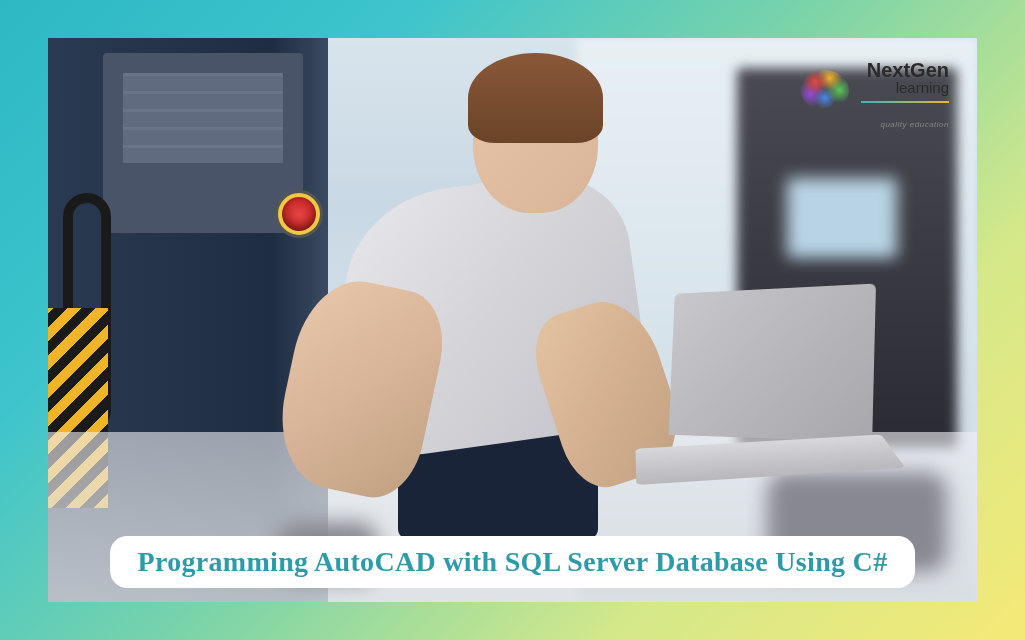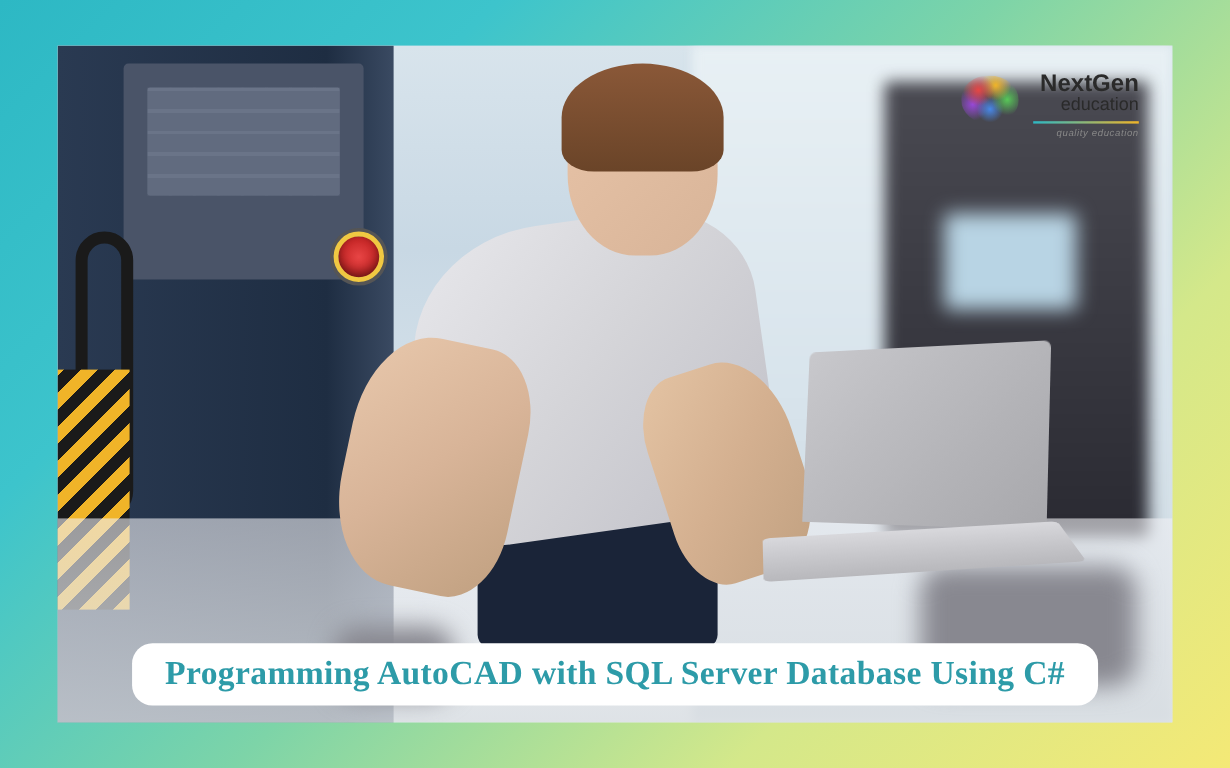--- a/index.html
+++ b/index.html
@@ -324,21 +324,21 @@
     .logo-divider {
       height: 2px;
       width: 88px;
       margin-top: 4px;
       background: linear-gradient(90deg, #2db8c4 0%, #f0b428 100%);
     }
     
     .logo-tagline {
       font-size: 8px;
       color: #888;
-      margin-top: 3px;
+      margin-top: 17px;
       letter-spacing: 0.5px;
       font-style: italic;
     }
     
     
     .title-banner {
       position: absolute;
       bottom: 52px;
       left: 50%;
       transform: translateX(-50%);
@@ -395,21 +395,21 @@
     </div>
 
     <div class="logo">
       <div class="logo-brain">
         <div class="brain-color"></div>
       </div>
       <div class="logo-text">
         <div class="logo-main">
           <strong>NextGen</strong>
         </div>
-        <div class="logo-sub">education</div>
+        <div class="logo-sub">learning</div>
         <div class="logo-divider"></div>
         <div class="logo-tagline">quality education</div>
       </div>
     </div>
 
   </div>
 
   <div class="title-banner">
     <div class="title-text">Programming AutoCAD with SQL Server Database Using C#</div>
   </div>

